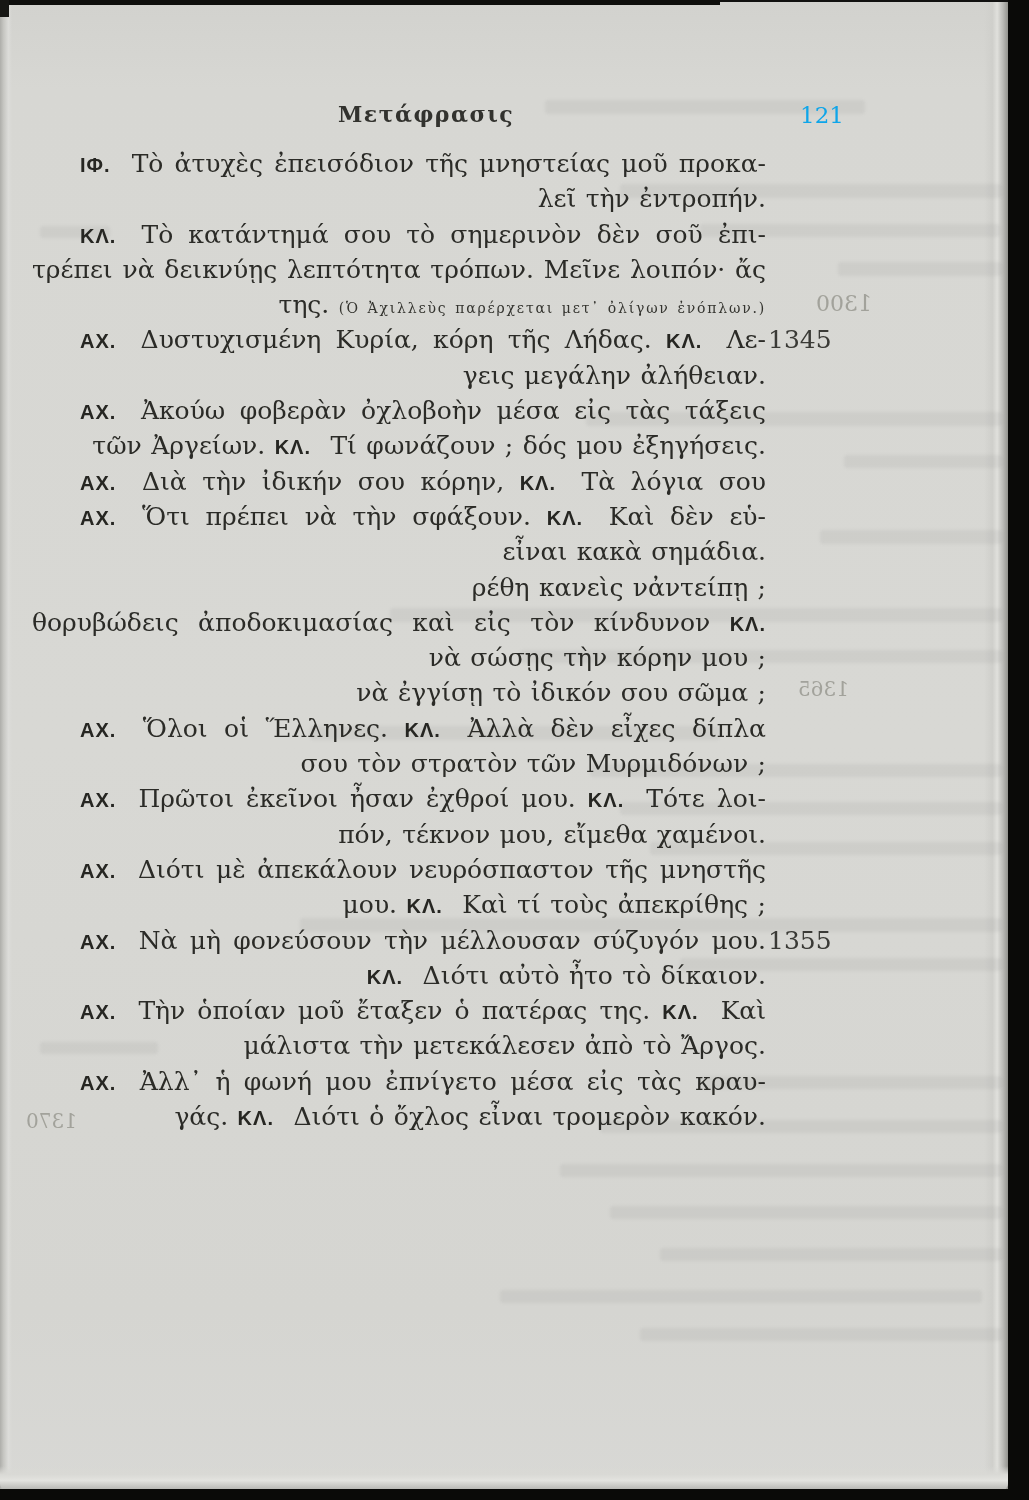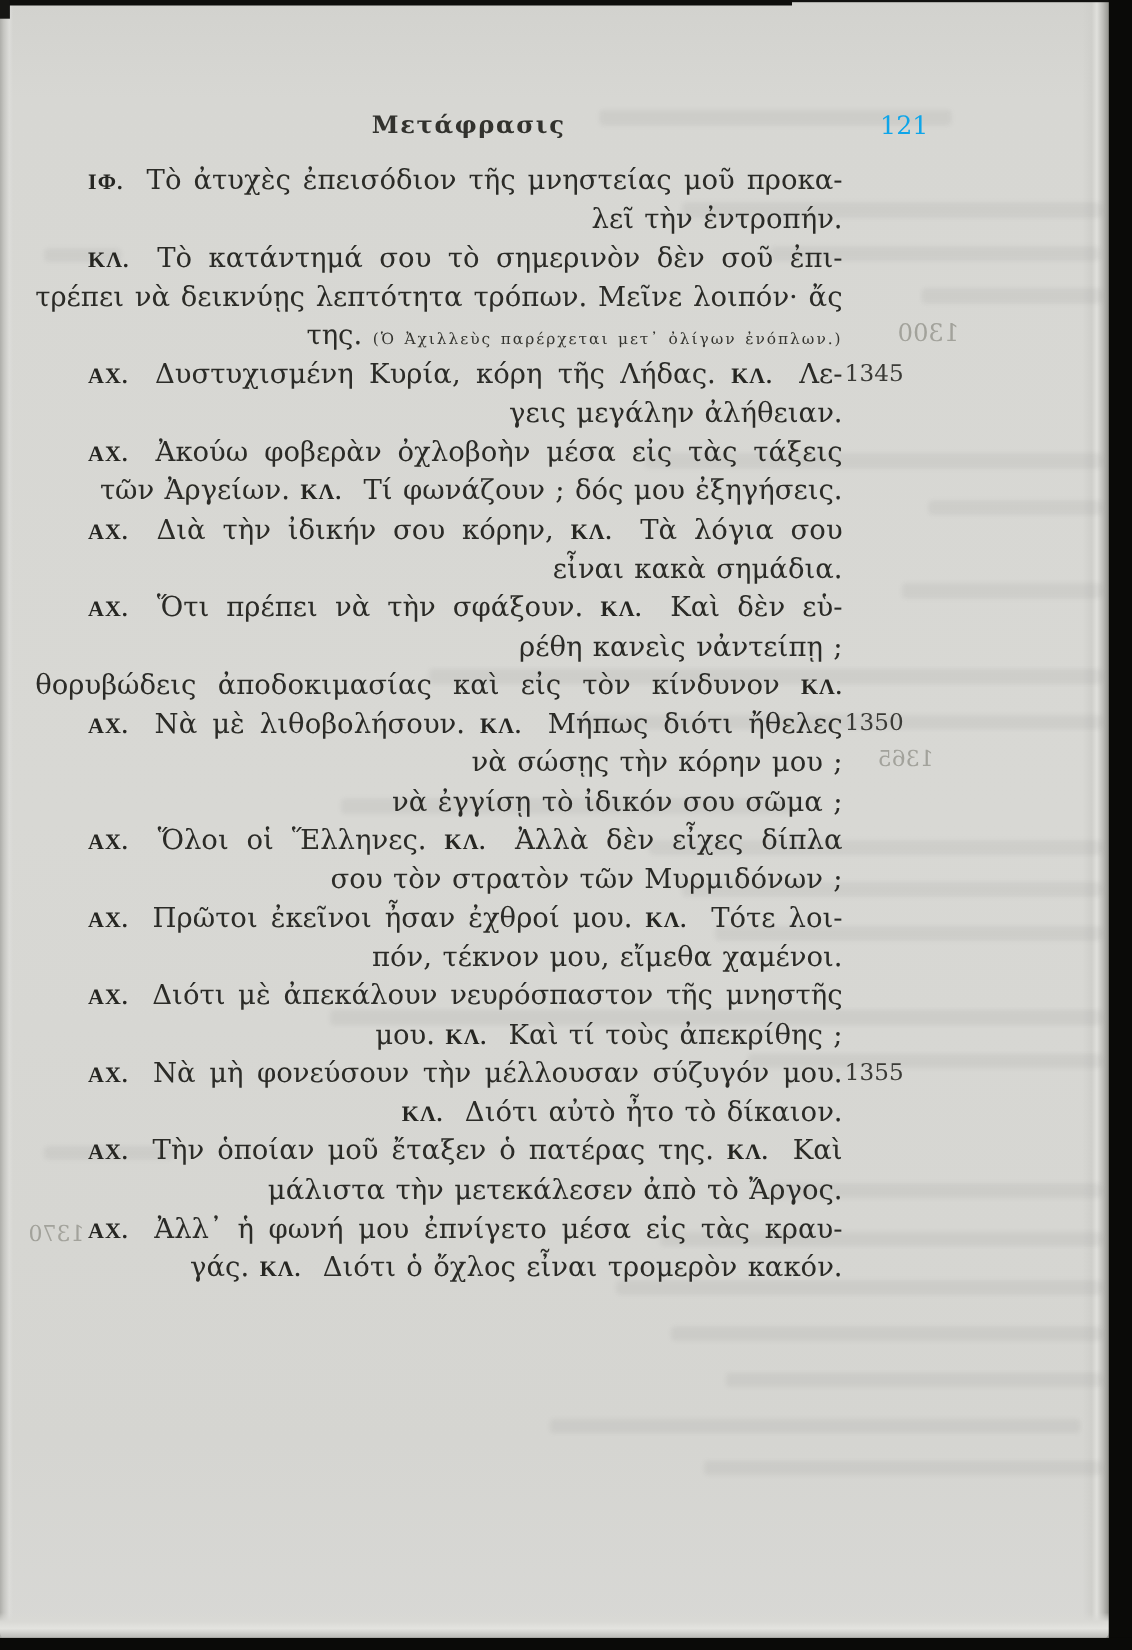--- a/index.html
+++ b/index.html
@@ -45,29 +45,29 @@
   .textblock{
     position:absolute;left:32px;top:146px;width:734px;color:#2b2b27;
   }
   .line{
     position:relative;height:35.3px;line-height:35.3px;
     font-size:25px;word-spacing:1.5px;text-align:right;
   }
   .line.just{text-align:justify;text-align-last:justify;}
   .line.ind{text-indent:48px;}
   .spk{
-    font-family:Liberation Serif, serif;font-weight:bold;
+    font-family:Liberation Sans, sans-serif;font-weight:bold;
     font-size:20px;letter-spacing:1px;color:#262622;
     margin-right:10px;
   }
   .spk:last-child{margin-right:0;}
   .stage{font-size:14px;letter-spacing:1.8px;color:#34342f;}
   .lineno{
     position:absolute;right:-80px;top:0;width:78px;text-align:right;
-    font-size:21px;color:#3a3a36;text-indent:0;
+    font-size:25px;color:#3a3a36;text-indent:0;
   }
 
   
   .ghost{
     position:absolute;height:14px;border-radius:4px;
     background:rgba(108,108,102,0.085);filter:blur(1.8px);
   }
   .ghost-num{
     position:absolute;transform:scaleX(-1);
     color:#a2a29b;filter:blur(0.6px);font-size:22px;line-height:22px;
@@ -118,25 +118,24 @@
     <div class="line just ind"><span class="spk">ΙΦ.</span><span> Τὸ ἀτυχὲς ἐπεισόδιον τῆς μνηστείας μοῦ προκα-</span></div>
     <div class="line"><span>λεῖ τὴν ἐντροπήν.</span></div>
     <div class="line just ind"><span class="spk">ΚΛ.</span><span> Τὸ κατάντημά σου τὸ σημερινὸν δὲν σοῦ ἐπι-</span></div>
     <div class="line just"><span>τρέπει νὰ δεικνύῃς λεπτότητα τρόπων. Μεῖνε λοιπόν· ἄς</span></div>
     <div class="line"><span>της. </span><span class="stage">(Ὁ Ἀχιλλεὺς παρέρχεται μετ᾽ ὀλίγων ἐνόπλων.)</span></div>
     <div class="line just ind"><span class="spk">ΑΧ.</span><span> Δυστυχισμένη Κυρία, κόρη τῆς Λήδας. </span><span class="spk">ΚΛ.</span><span> Λε-</span><span class="lineno">1345</span></div>
     <div class="line"><span>γεις μεγάλην ἀλήθειαν.</span></div>
     <div class="line just ind"><span class="spk">ΑΧ.</span><span> Ἀκούω φοβερὰν ὀχλοβοὴν μέσα εἰς τὰς τάξεις</span></div>
     <div class="line"><span>τῶν Ἀργείων. </span><span class="spk">ΚΛ.</span><span> Τί φωνάζουν ; δός μου ἐξηγήσεις.</span></div>
     <div class="line just ind"><span class="spk">ΑΧ.</span><span> Διὰ τὴν ἰδικήν σου κόρην, </span><span class="spk">ΚΛ.</span><span> Τὰ λόγια σου</span></div>
+    <div class="line just ind"><span class="spk">ΑΧ.</span><span> Ὅτι πρέπει νὰ τὴν σφάξουν. </span><span class="spk">ΚΛ.</span><span> Καὶ δὲν εὑ-</span></div>
     <div class="line"><span>εἶναι κακὰ σημάδια.</span></div>
-    <div class="line just ind"><span class="spk">ΑΧ.</span><span> Ὅτι πρέπει νὰ τὴν σφάξουν. </span><span class="spk">ΚΛ.</span><span> Καὶ δὲν εὑ-</span></div>
     <div class="line"><span>ρέθη κανεὶς νἀντείπῃ ;</span></div>
     <div class="line just"><span>θορυβώδεις ἀποδοκιμασίας καὶ εἰς τὸν κίνδυνον </span><span class="spk">ΚΛ.</span></div>
-    <div class="line just ind"><span class="spk">ΑΧ.</span><span> Νὰ μὲ λιθοβολήσουν. </span><span class="spk">ΚΛ.</span><span> Μήπως διότι ἤθελες</span><span class="lineno">1350</span></div>
     <div class="line"><span>νὰ σώσῃς τὴν κόρην μου ;</span></div>
     <div class="line"><span>νὰ ἐγγίσῃ τὸ ἰδικόν σου σῶμα ;</span></div>
     <div class="line just ind"><span class="spk">ΑΧ.</span><span> Ὅλοι οἱ Ἕλληνες. </span><span class="spk">ΚΛ.</span><span> Ἀλλὰ δὲν εἶχες δίπλα</span></div>
     <div class="line"><span>σου τὸν στρατὸν τῶν Μυρμιδόνων ;</span></div>
     <div class="line just ind"><span class="spk">ΑΧ.</span><span> Πρῶτοι ἐκεῖνοι ἦσαν ἐχθροί μου. </span><span class="spk">ΚΛ.</span><span> Τότε λοι-</span></div>
     <div class="line"><span>πόν, τέκνον μου, εἴμεθα χαμένοι.</span></div>
     <div class="line just ind"><span class="spk">ΑΧ.</span><span> Διότι μὲ ἀπεκάλουν νευρόσπαστον τῆς μνηστῆς</span></div>
     <div class="line"><span>μου. </span><span class="spk">ΚΛ.</span><span> Καὶ τί τοὺς ἀπεκρίθης ;</span></div>
     <div class="line just ind"><span class="spk">ΑΧ.</span><span> Νὰ μὴ φονεύσουν τὴν μέλλουσαν σύζυγόν μου.</span><span class="lineno">1355</span></div>
     <div class="line"><span class="spk">ΚΛ.</span><span> Διότι αὐτὸ ἦτο τὸ δίκαιον.</span></div>

